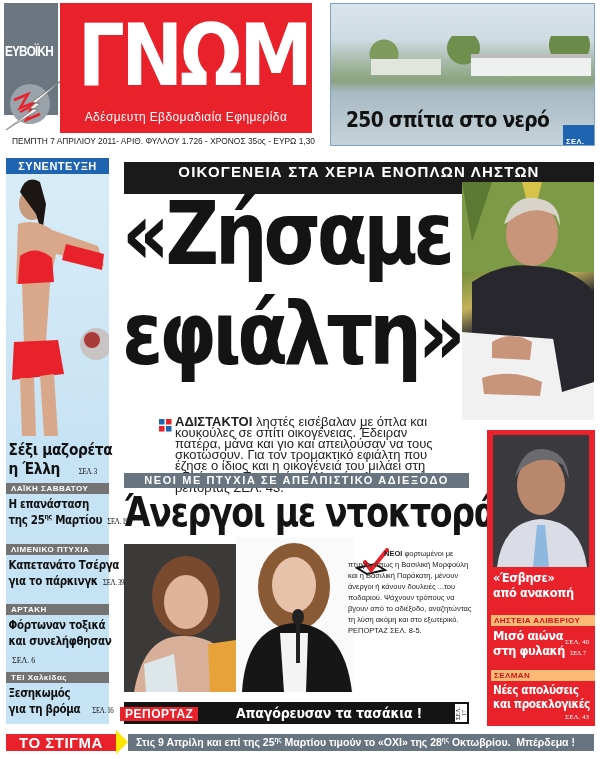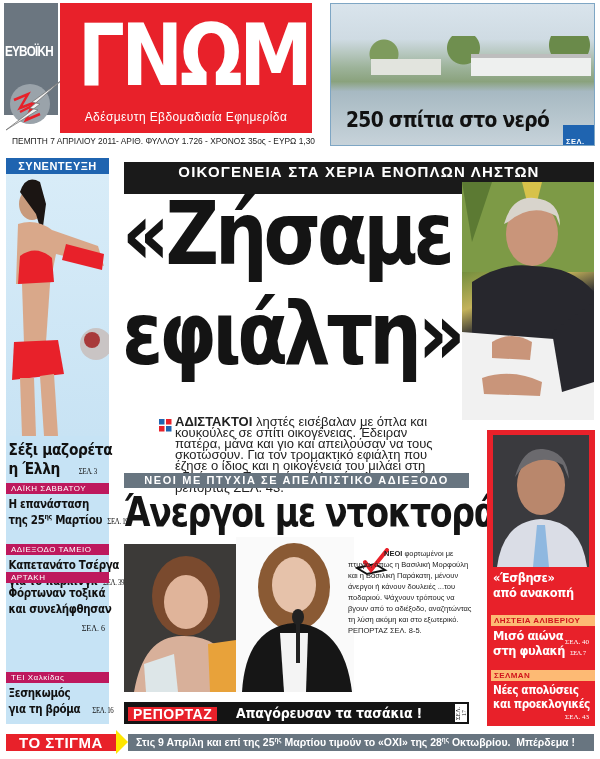--- a/index.html
+++ b/index.html
@@ -23,21 +23,21 @@
   .promo-house2 { left: 40px; top: 55px; width: 70px; height: 16px; background: #e2e4de; }
   .promo-trees { left: 0; top: 32px; width: 265px; height: 30px; background: radial-gradient(circle at 20% 60%, #7e9b5d 0 14px, transparent 15px), radial-gradient(circle at 50% 40%, #6f8f4f 0 16px, transparent 17px), radial-gradient(circle at 90% 30%, #6a8a4a 0 20px, transparent 21px); }
   .promo-head { left: 15px; top: 103px; font-family: "DejaVu Sans", sans-serif; font-weight: bold; font-size: 22px; color: #111; letter-spacing: -0.8px; transform: scaleX(0.85); transform-origin: left; white-space: nowrap; }
   .promo-page { left: 232px; top: 121px; background: #1f64b0; color: #fff; font-size: 7.5px; font-weight: bold; padding: 12px 3px; letter-spacing: 0.5px; }
 
   
   .left-col { left: 6px; top: 158px; width: 103px; height: 566px; background: #c6e3f5; }
   .lc-tag { left: 6px; top: 158px; width: 103px; height: 16px; background: #1f64b0; color: #fff; font-size: 11px; font-weight: bold; text-align: center; line-height: 16px; letter-spacing: 0.5px; }
   .lc-photo { left: 6px; top: 174px; width: 103px; height: 262px; background: linear-gradient(#d8ecf8, #c8e3f4); overflow: hidden; }
   .lc-section { left: 6px; width: 103px; }
-  .lc-label { display: block; background: #be185d; color: #fff; font-size: 8px; font-weight: normal; padding: 1px 5px; letter-spacing: 0.5px; margin-bottom: 2px; }
+  .lc-label { display: block; background: #737373; color: #fff; font-size: 8px; font-weight: bold; padding: 1px 5px; letter-spacing: 0.5px; margin-bottom: 2px; }
   .lc-title { font-family: "DejaVu Sans", sans-serif; font-weight: bold; font-size: 12px; line-height: 16px; padding-left: 3px; letter-spacing: -0.4px; color: #111; transform: scaleX(0.86); transform-origin: left; white-space: nowrap; }
   .lc-page { font-family: "Liberation Serif", serif; font-weight: normal; font-size: 8px; margin-left: 6px; }
 
   
   .kicker1 { left: 124px; top: 162px; width: 470px; height: 32px; background: #1a1a1a; color: #fff; font-size: 15px; font-weight: bold; text-align: center; line-height: 20px; letter-spacing: 1.2px; }
   .big-head { left: 122px; top: 184px; width: 340px; font-family: "DejaVu Sans", sans-serif; font-weight: bold; color: #141414; font-size: 88px; line-height: 100px; letter-spacing: -5px; transform: scaleX(0.84); transform-origin: left top; white-space: nowrap; }
   .man-photo { left: 462px; top: 182px; width: 132px; height: 238px; background: linear-gradient(160deg, #8fa04f 0%, #6c8b3a 30%, #c3b25a 45%, #2d2d33 55%, #232329 100%); overflow: hidden; }
   .lead-text { left: 175px; top: 416px; width: 275px; font-size: 13px; line-height: 11px; color: #222; }
   .lead-icon { left: 159px; top: 419px; width: 13px; height: 13px; }
 
@@ -51,21 +51,21 @@
 
   
   .right-col { left: 487px; top: 430px; width: 108px; height: 296px; background: #e8212a; }
   .rc-photo { left: 493px; top: 435px; width: 96px; height: 132px; background: linear-gradient(#3a3a3c, #55555a 35%, #b8b8c0 70%, #d8dbe4 100%); overflow: hidden; }
   .rc-head { left: 493px; top: 570px; width: 100px; color: #fff; font-family: "DejaVu Sans", sans-serif; font-weight: bold; font-size: 13px; line-height: 15px; letter-spacing: -0.5px; transform: scaleX(0.88); transform-origin: left; white-space: nowrap; }
   .rc-page { left: 493px; width: 96px; text-align: right; color: #fff; font-family: "Liberation Serif", serif; font-size: 7px; }
   .rc-label { left: 491px; width: 104px; height: 11px; background: #fdba74; color: #d0141c; font-size: 8px; font-weight: bold; padding-left: 3px; line-height: 11px; letter-spacing: 0.4px; }
 
   
   .report-bar { left: 124px; top: 702px; width: 345px; height: 22px; background: #141414; }
-  .report-label { left: 128px; top: 707px; background: #e8212a; color: #fff; font-size: 14px; font-weight: bold; padding: 1px 5px; letter-spacing: 0.5px; line-height: 12px; }
+  .report-label { left: 120px; top: 707px; background: #e8212a; color: #fff; font-size: 12px; font-weight: bold; padding: 1px 5px; letter-spacing: 0.5px; line-height: 12px; }
   .report-text { left: 236px; top: 703px; color: #fff; font-family: "DejaVu Sans", sans-serif; font-weight: bold; font-size: 14px; line-height: 20px; letter-spacing: -0.2px; transform: scaleX(0.9); transform-origin: left; white-space: nowrap; }
   .report-page { left: 455px; top: 704px; width: 12px; height: 18px; background: #fff; color: #111; font-size: 6px; writing-mode: vertical-rl; transform: rotate(180deg); text-align: center; font-family: "Liberation Serif", serif; }
 
   .stigma-label { left: 6px; top: 734px; width: 110px; height: 17px; background: #e8212a; color: #fff; font-size: 15px; font-weight: bold; text-align: center; line-height: 17px; letter-spacing: 0.5px; }
   .stigma-arrow { left: 116px; top: 730px; width: 0; height: 0; border-top: 12px solid transparent; border-bottom: 12px solid transparent; border-left: 12px solid #ffe600; }
   .stigma-bar { left: 128px; top: 734px; width: 466px; height: 17px; background: #687580; color: #fff; font-size: 10.5px; line-height: 17px; padding-left: 8px; white-space: nowrap; font-weight: bold; }
   sup { font-size: 60%; vertical-align: super; line-height: 0; }
 </style>
 </head>
 <body>
@@ -114,30 +114,30 @@
   <div class="lc-title" style="font-size:16px;line-height:19px;"><span>η Έλλη</span><span class="lc-page" style="margin-left:22px;">ΣΕΛ. 3</span></div>
 </div>
 
 <div class="abs lc-section" style="top:483px;">
   <span class="lc-label">ΛΑΪΚΗ ΣΑΒΒΑΤΟΥ</span>
   <div class="lc-title">Η επανάσταση</div>
   <div class="lc-title">της 25<sup>ης</sup> Μαρτίου<span class="lc-page">ΣΕΛ. 19</span></div>
 </div>
 
 <div class="abs lc-section" style="top:544px;">
-  <span class="lc-label">ΑΔΙΕΞΟΔΟ ΤΑΜΕΙΟ</span>
+  <span class="lc-label">ΛΙΜΕΝΙΚΟ ΠΤΥΧΙΑ</span>
   <div class="lc-title">Καπετανάτο Τσέργα</div>
   <div class="lc-title"><span>για το πάρκινγκ</span><span class="lc-page">ΣΕΛ. 39</span></div>
 </div>
 
-<div class="abs lc-section" style="top:572px;">
+<div class="abs lc-section" style="top:604px;">
   <span class="lc-label">ΑΡΤΑΚΗ</span>
   <div class="lc-title">Φόρτωναν τοξικά</div>
   <div class="lc-title">και συνελήφθησαν</div>
-  <div style="text-align:right;padding-right:4px;"><span class="lc-page">ΣΕΛ. 6</span></div>
+  <div style="padding-right:4px;"><span class="lc-page">ΣΕΛ. 6</span></div>
 </div>
 
 <div class="abs lc-section" style="top:672px;">
   <span class="lc-label">ΤΕΙ Χαλκίδας</span>
   <div class="lc-title">Ξεσηκωμός</div>
   <div class="lc-title"><span>για τη βρόμα</span><span class="lc-page" style="margin-left:14px;">ΣΕΛ. 16</span></div>
 </div>
 
 <div class="abs kicker1">ΟΙΚΟΓΕΝΕΙΑ ΣΤΑ ΧΕΡΙΑ ΕΝΟΠΛΩΝ ΛΗΣΤΩΝ</div>
 <div class="abs big-head">

